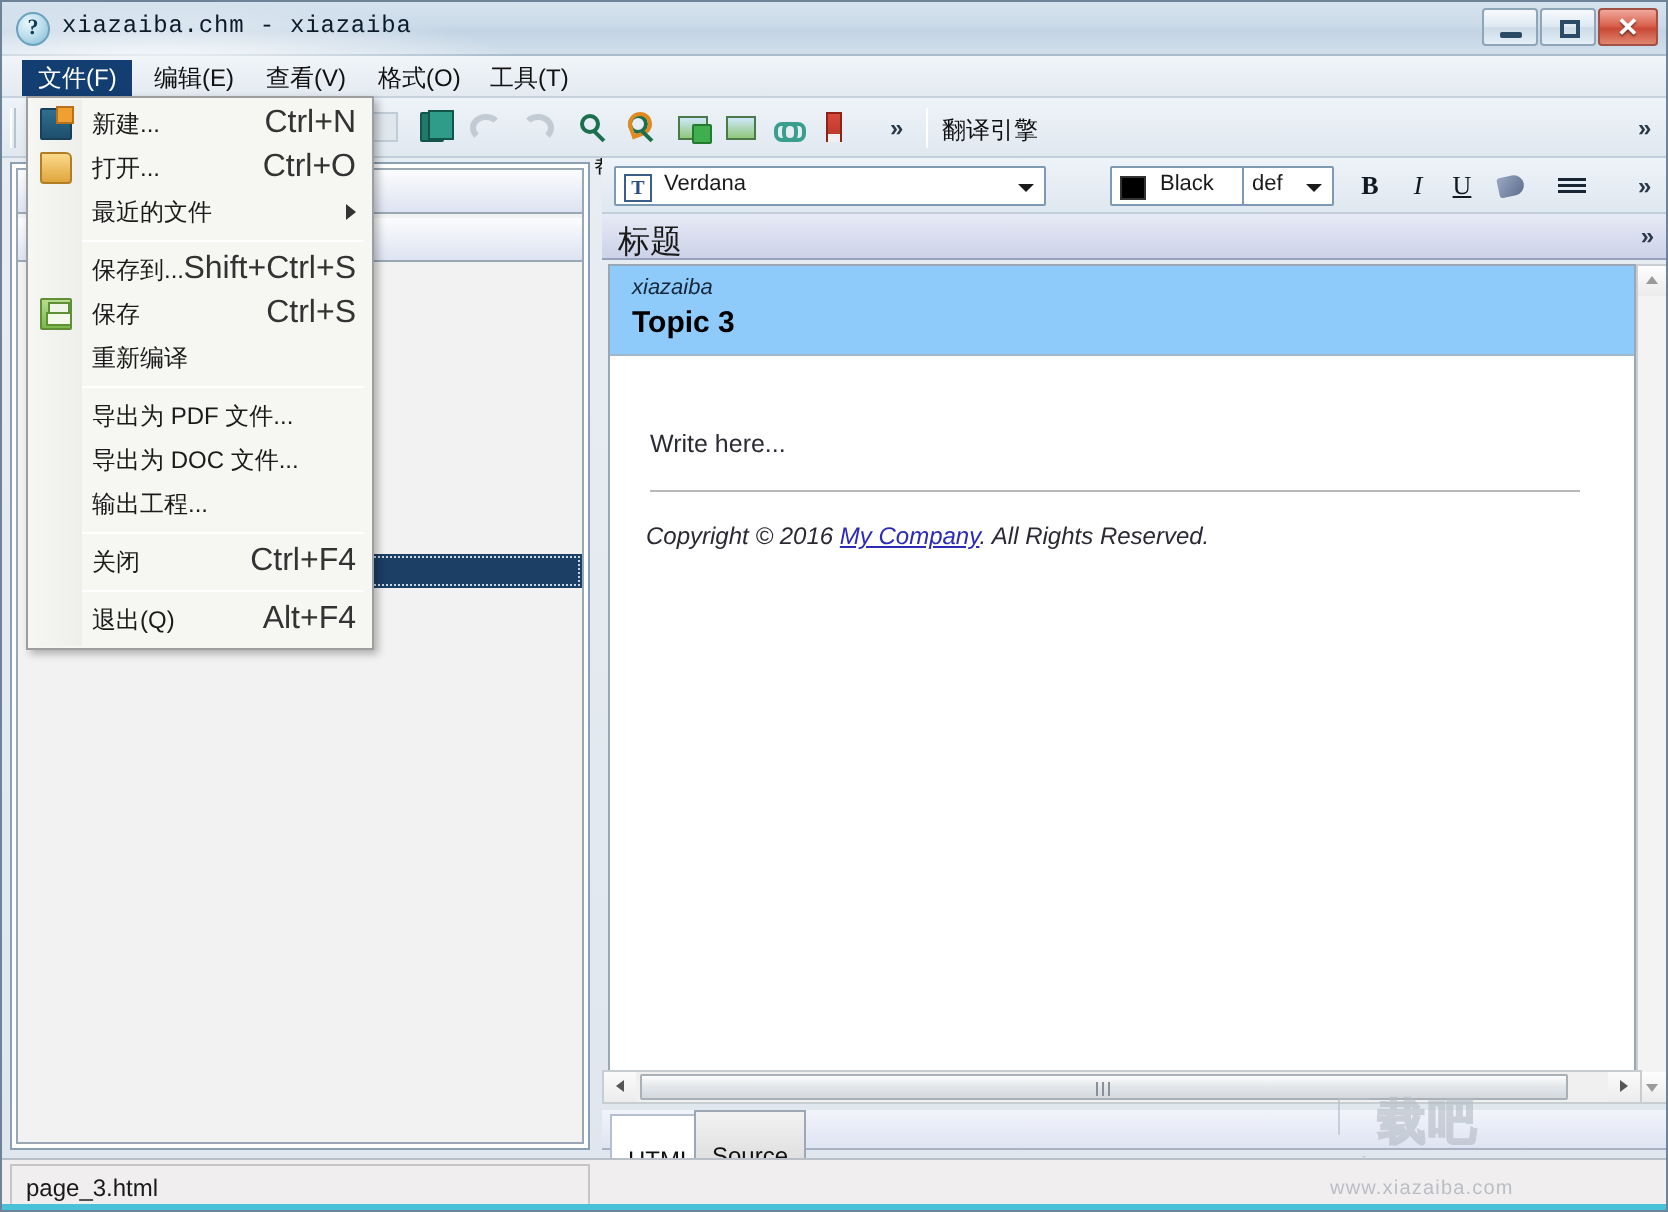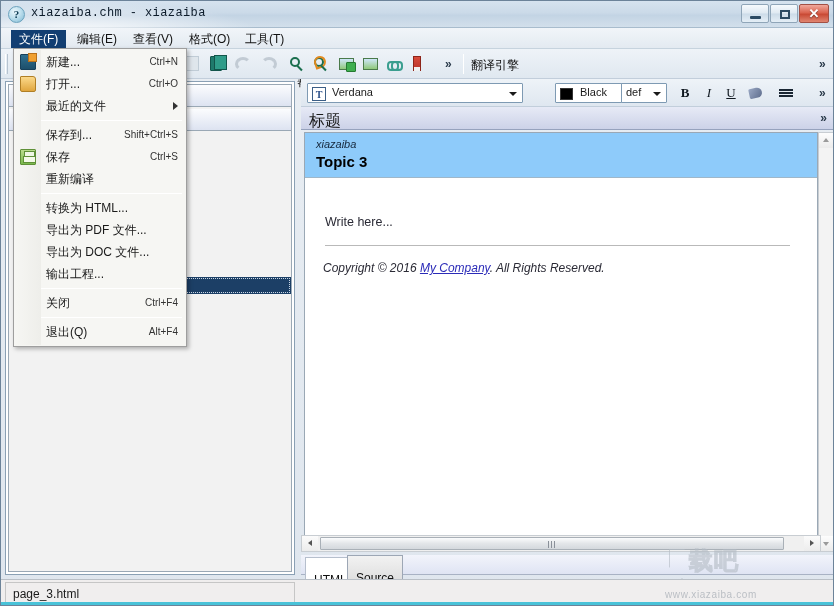--- a/index.html
+++ b/index.html
@@ -384,21 +384,21 @@
     height: 22px;
     line-height: 22px;
     padding-left: 32px;
     font-size: 12px;
     color: #1a1a1a;
     white-space: nowrap;
     font-family:"Liberation Sans","DejaVu Sans",sans-serif;
   }
   .mi .accel {
     position:absolute; right: 8px; top: 0;
-    font-size: 10px; color:#333;
+    font-size: 16px; color:#333;
     font-family:"Liberation Sans","DejaVu Sans",sans-serif;
   }
   .mi .submenu-arrow {
     position:absolute; right: 8px; top: 7px;
     width:0;height:0;border-top:4px solid transparent;border-bottom:4px solid transparent;
     border-left:5px solid #333;
   }
   .mi-sep {
     height: 1px; margin: 3px 4px 3px 4px;
     background: #cfcfcb;
@@ -754,23 +754,20 @@
       <span class="accel">Ctrl+S</span>
     </div>
 
     <div class="mi">
       <span>重新编译</span>
     </div>
 
     <div class="mi-sep"></div>
 
     <div class="mi">
-      <span>转换为 HTML...</span>
-    </div>
-    <div class="mi">
       <span>导出为 PDF 文件...</span>
     </div>
     <div class="mi">
       <span>导出为 DOC 文件...</span>
     </div>
     <div class="mi">
       <span>输出工程...</span>
     </div>
 
     <div class="mi-sep"></div>

